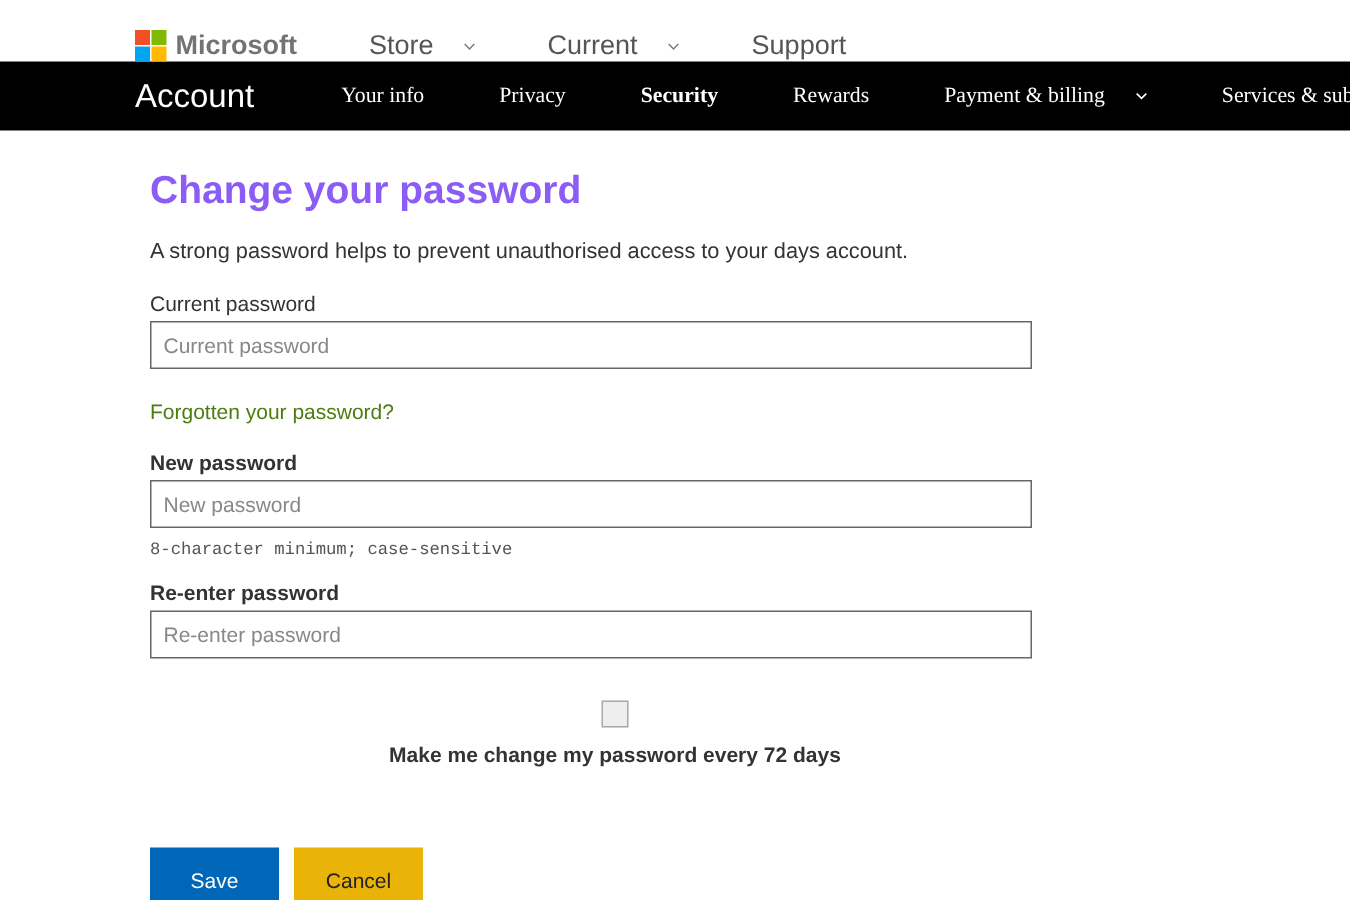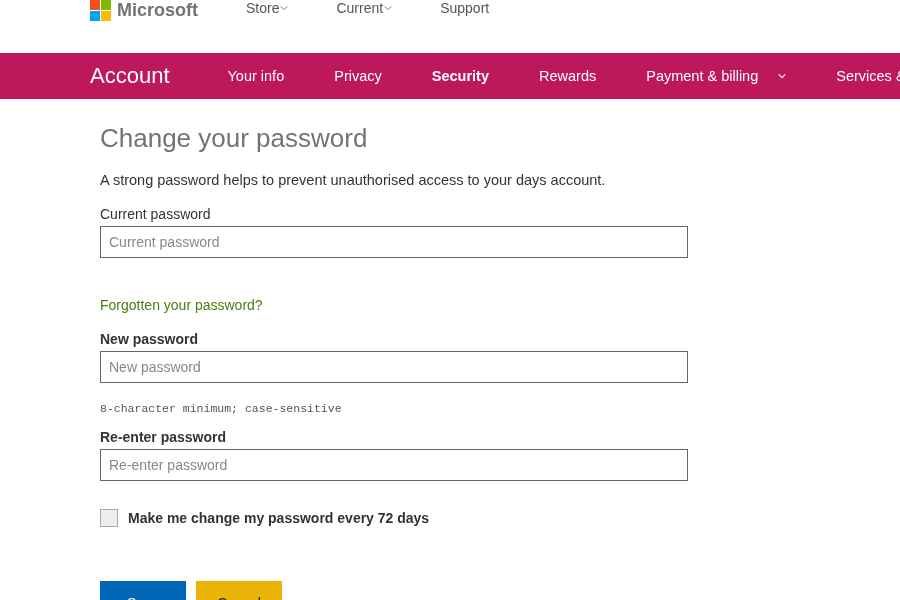--- a/index.html
+++ b/index.html
@@ -8,22 +8,22 @@
     font-size: 14px;
     color: #333;
     width: 900px;
     height: 600px;
     overflow: hidden;
     background: #fff;
   }
   
   .top-nav {
     display: flex;
-    align-items: flex-start;
-    height: 53px;
+    align-items: flex-end;
+    height: 41px;
     padding-left: 90px;
     gap: 48px;
   }
   .ms-brand {
     display: flex;
     align-items: center;
     gap: 6px;
   }
   .ms-logo {
     display: grid;
@@ -31,64 +31,64 @@
     grid-template-rows: 10px 10px;
     gap: 1px;
   }
   .ms-logo span { display:block; width:10px; height:10px; }
   .ms-logo .r { background:#f25022; }
   .ms-logo .g { background:#7fba00; }
   .ms-logo .b { background:#00a4ef; }
   .ms-logo .y { background:#ffb900; }
   .ms-word { color:#737373; font-size:18px; font-weight:600; }
   .top-link {
-    color:#555; font-size:14px; display:flex; align-items:center; gap:1px;
+    color:#555; font-size:18px; display:flex; align-items:center; gap:20px;
     cursor:pointer;
   }
   .chev-sm {
     width:8px; height:8px;
   }
   
   .blue-nav {
-    background:#be185d;
+    background:#000000;
     height:46px;
     display:flex;
     align-items:center;
     padding-left:90px;
     color:#fff;
     gap:50px;
     white-space:nowrap;
   }
   .blue-title { font-size:22px; font-weight:400; margin-right:8px; }
-  .blue-link { font-size:14.5px; cursor:pointer; }
+  .blue-link { font-size:14.5px; cursor:pointer;font-family:Liberation Serif, serif; }
   .blue-link.active { font-weight:600; }
   .blue-link .chev-sm path { stroke:#fff; }
   
   .content {
     padding: 24px 0 0 100px;
     max-width: 720px;
   }
   h1.page-title {
-    font-size:26px; font-weight:400; color:#737373; margin-bottom:18px;
+    font-size:26px; font-weight:700; color:#8b5cf6; margin-bottom:18px;
   }
   .subtitle { font-size:14.5px; color:#333; margin-bottom:18px; }
-  .field { margin-bottom:19px; }
+  .field { margin-bottom:0; }
   .label { font-size:14px; color:#333; margin-bottom:4px; display:block; }
   .label.bold { font-weight:600; }
   .text-input {
     width:588px; height:32px; border:1px solid #666; padding:0 8px;
     font-size:14px; color:#555;
   }
   .text-input::placeholder { color:#888; }
   .link { color:#4d7c0f; font-size:14px; cursor:pointer; margin-top:20px; display:inline-block; }
   .hint { font-size:11.5px; color:#555; margin:8px 0 14px 0;font-family:Liberation Mono, monospace; }
   .block-new { margin-top:2px; }
   .block-reenter { margin-top:12px; }
   .check-row {
-    display:flex; align-items:center; gap:10px; margin-top:28px;
+    display:flex; align-items:center; gap:10px; margin-top:28px;flex-direction:column;
   }
   .checkbox {
     width:18px; height:18px; border:1px solid #aaa; background:#eee; cursor:pointer;
   }
   .check-label { font-weight:600; font-size:14px; }
   .button-row { display:flex; gap:10px; margin-top:54px; }
   .btn {
     width:86px; height:44px; border:none; font-size:14px; cursor:pointer;
     display:flex; align-items:center; justify-content:center;
   }

